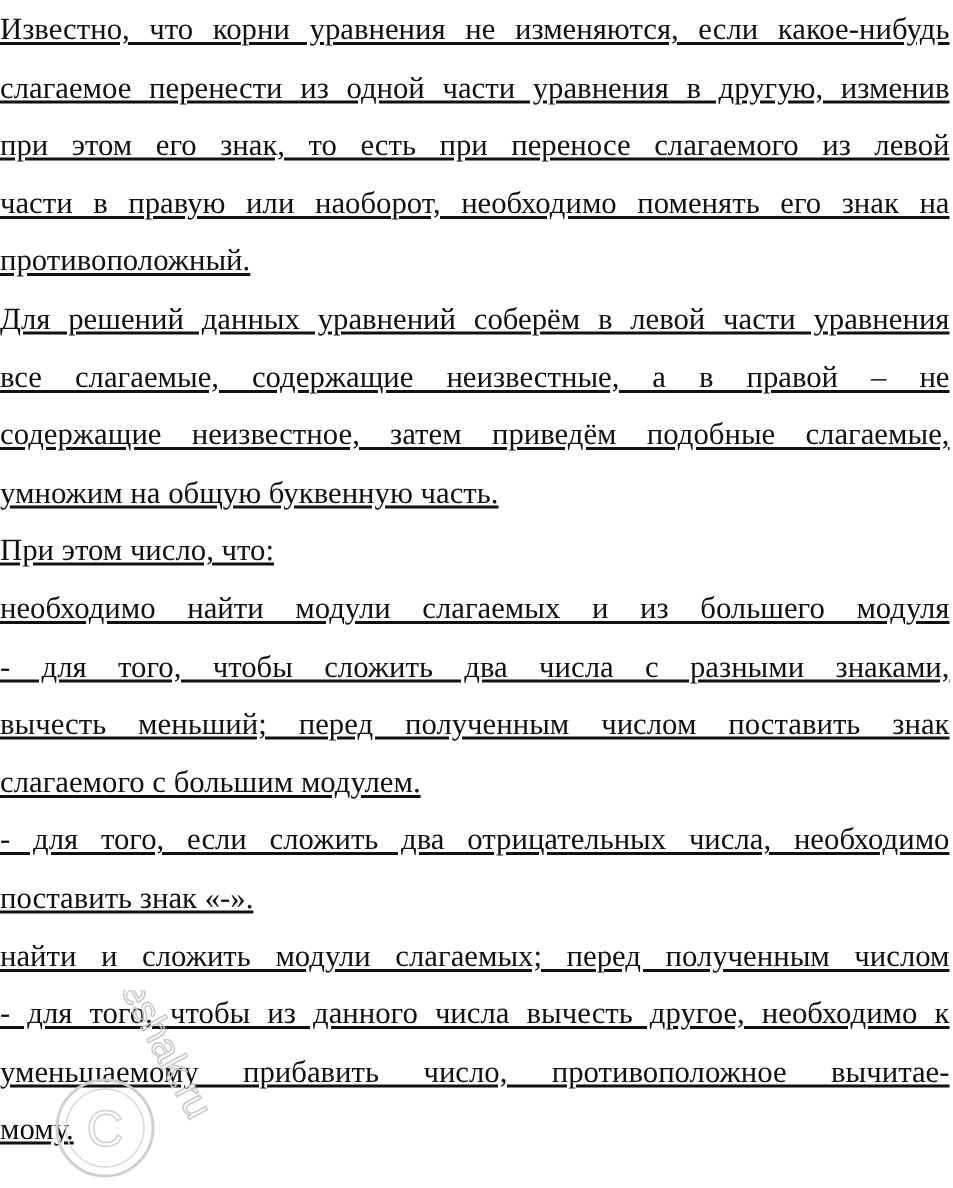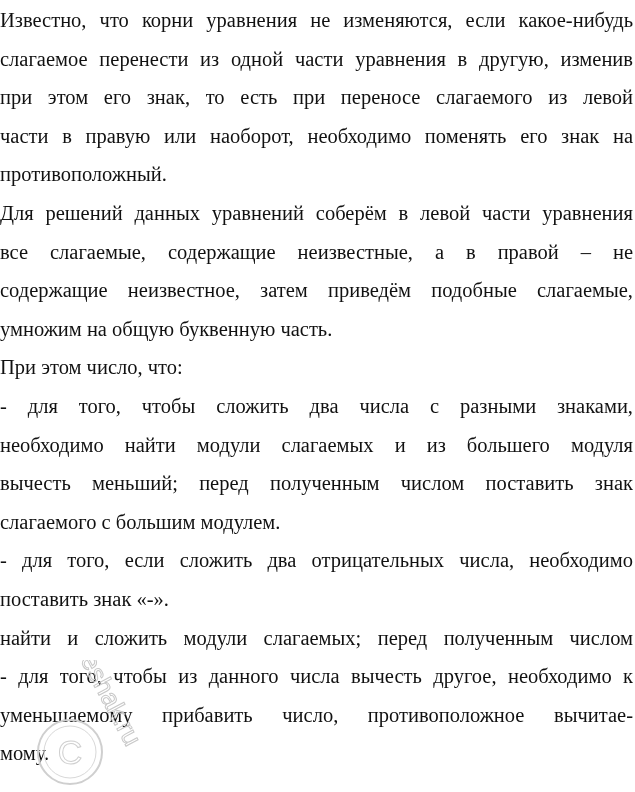--- a/index.html
+++ b/index.html
@@ -3,21 +3,21 @@
 <meta charset="utf-8">
 <style>
   html, body { margin:0; padding:0; background:#ffffff; }
   body { width:635px; height:792px; overflow:hidden; position:relative; }
   .doc {
     position:absolute; left:0; top:0; width:633px;
     font-family:"Liberation Serif", serif;
     font-size:20.5px; line-height:38.6px; color:#111;
     padding-top:1px;
   }
-  .line { display:block; white-space:nowrap; height:38.6px; text-align:justify; text-align-last:justify; }
+  .line { display:block; white-space:nowrap; height:38.6px; text-align:justify; text-align-last:justify;text-decoration:underline; }
   .line.last { text-align:center; text-align-last:left; }
   .watermark {
     position:absolute; left:28px; top:660px; width:140px; height:140px;
     pointer-events:none;
   }
 </style>
 </head>
 <body>
 
 <div class="doc">
@@ -31,22 +31,22 @@
   <div>
     <span class="line">Для решений данных уравнений соберём в левой части уравнения</span>
     <span class="line">все слагаемые, содержащие неизвестные, а в правой – не</span>
     <span class="line">содержащие неизвестное, затем приведём подобные слагаемые,</span>
     <span class="line last">умножим на общую буквенную часть.</span>
   </div>
   <div>
     <span class="line last">При этом число, что:</span>
   </div>
   <div>
+    <span class="line">необходимо найти модули слагаемых и из большего модуля</span>
     <span class="line">- для того, чтобы сложить два числа с разными знаками,</span>
-    <span class="line">необходимо найти модули слагаемых и из большего модуля</span>
     <span class="line">вычесть меньший; перед полученным числом поставить знак</span>
     <span class="line last">слагаемого с большим модулем.</span>
   </div>
   <div>
     <span class="line">- для того, если сложить два отрицательных числа, необходимо</span>
     <span class="line last">поставить знак «-».</span>
     <span class="line">найти и сложить модули слагаемых; перед полученным числом</span>
   </div>
   <div>
     <span class="line">- для того, чтобы из данного числа вычесть другое, необходимо к</span>

